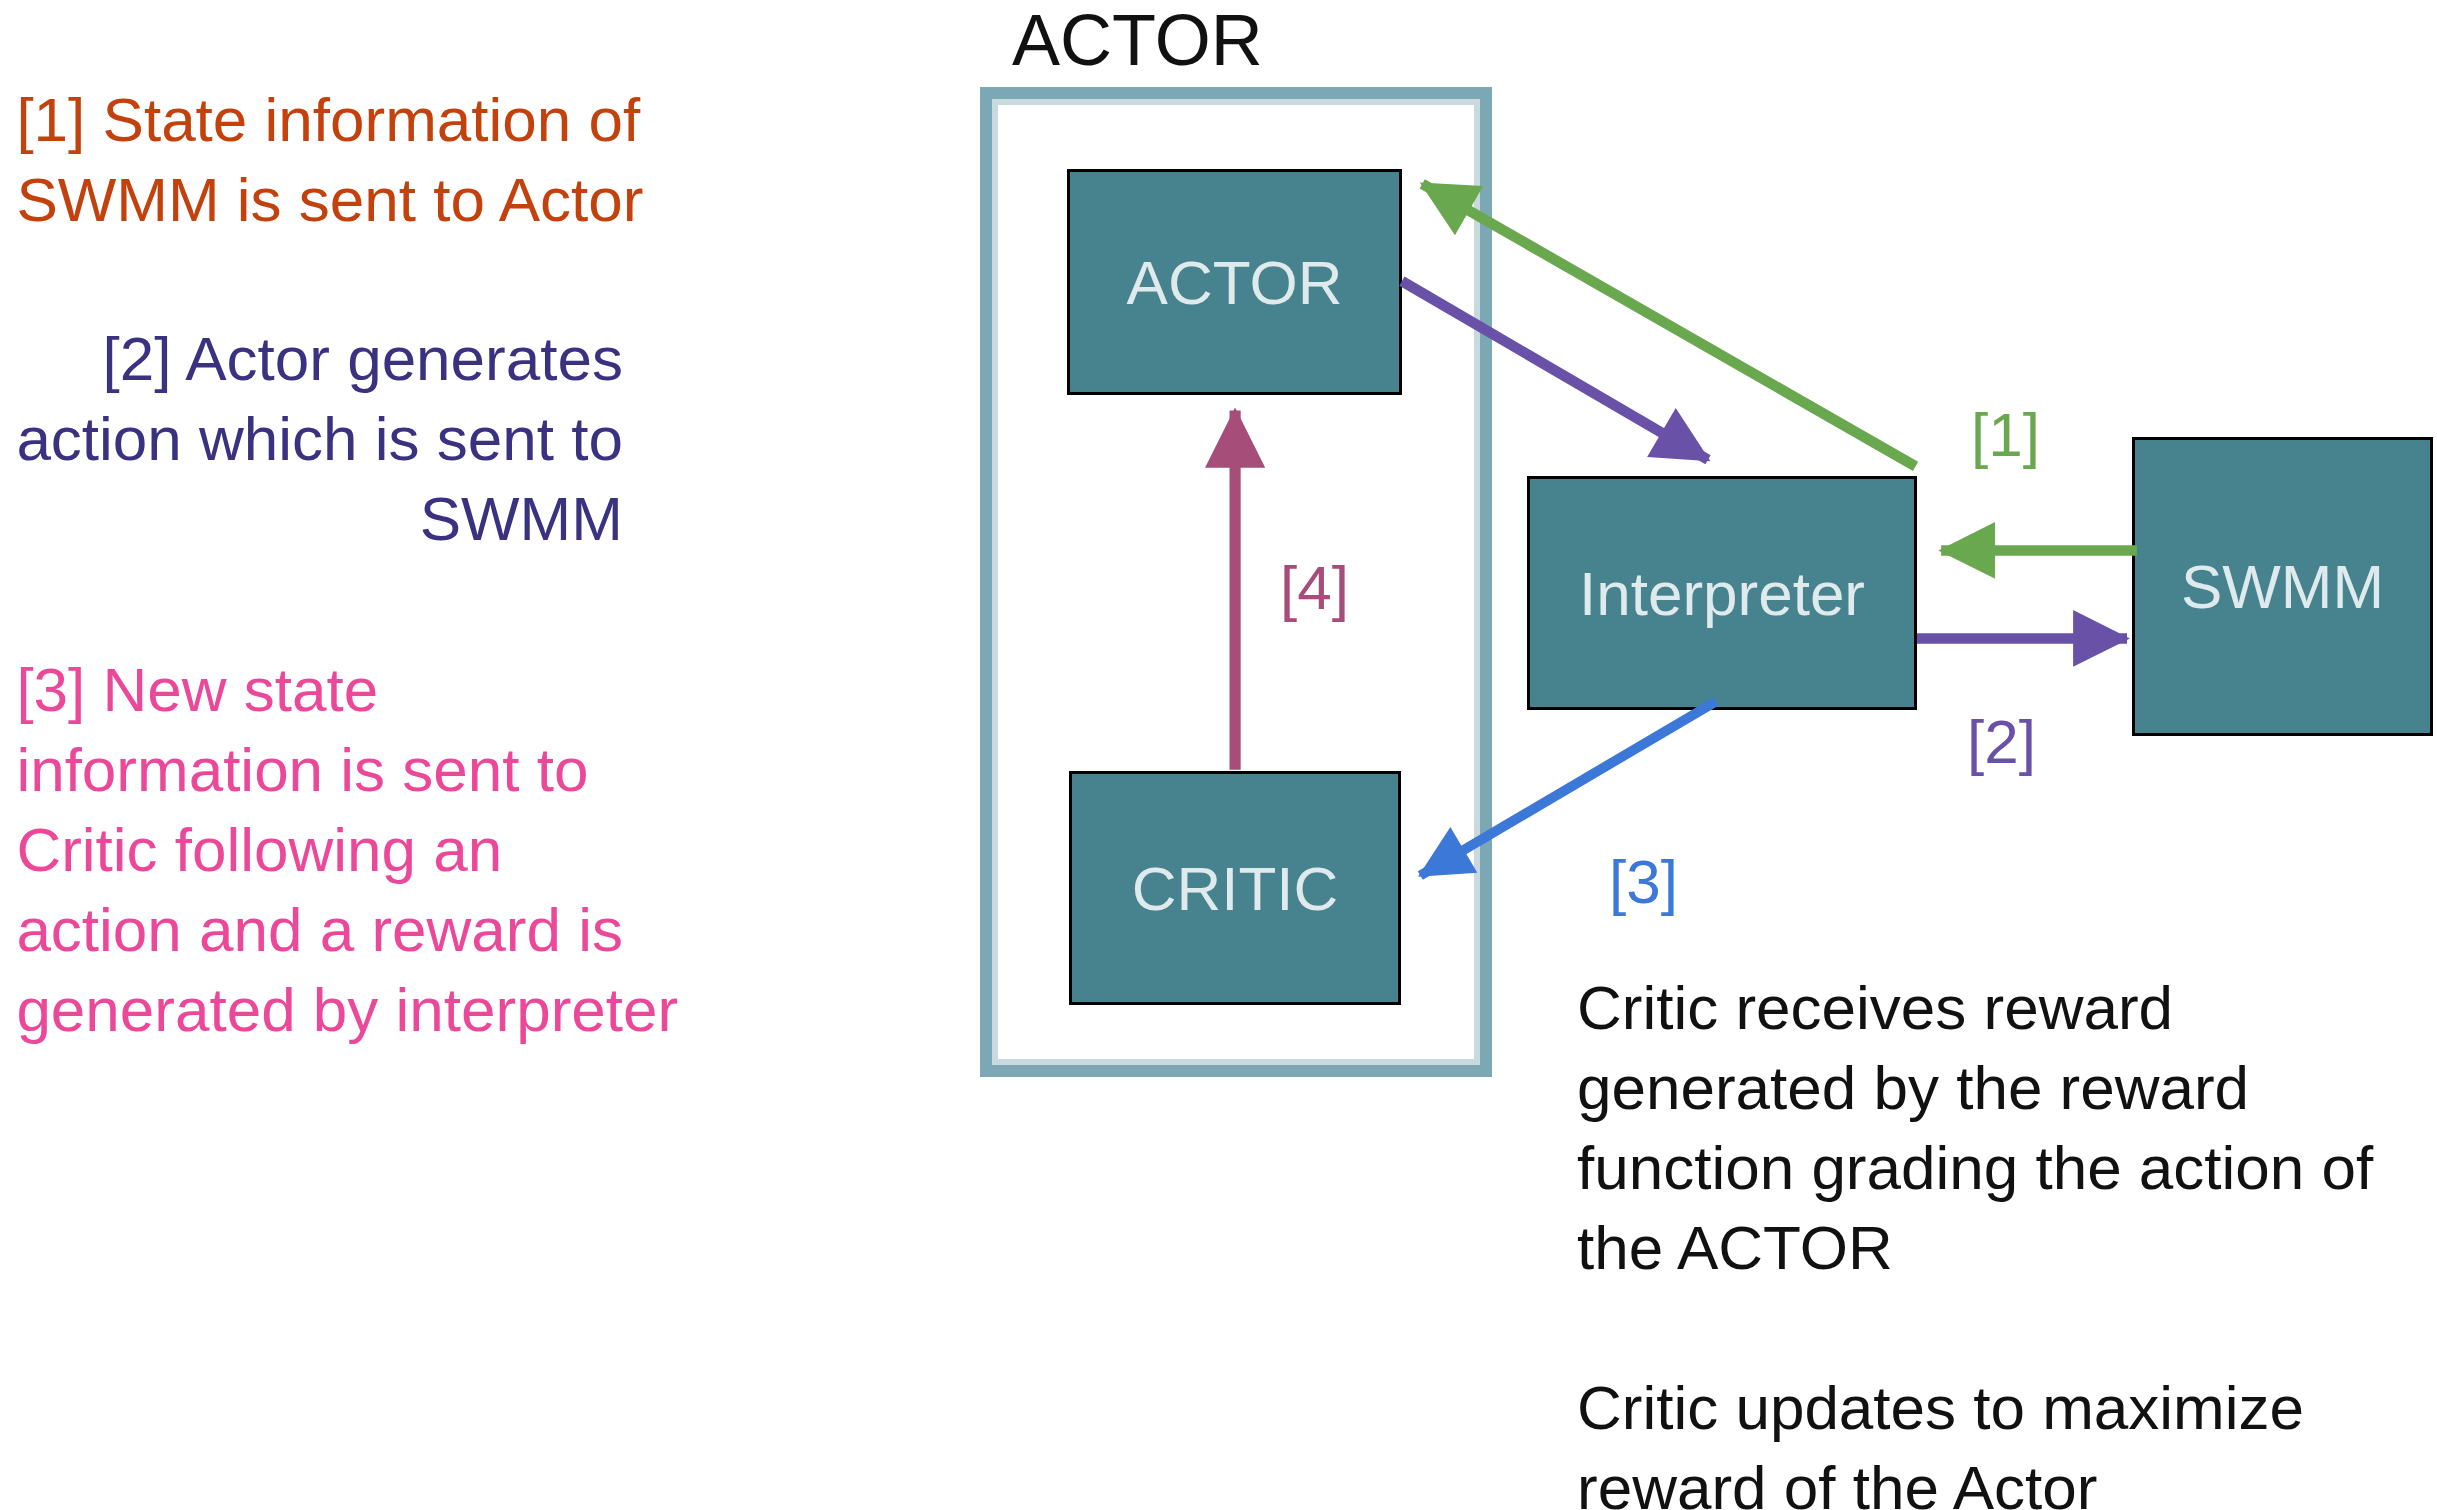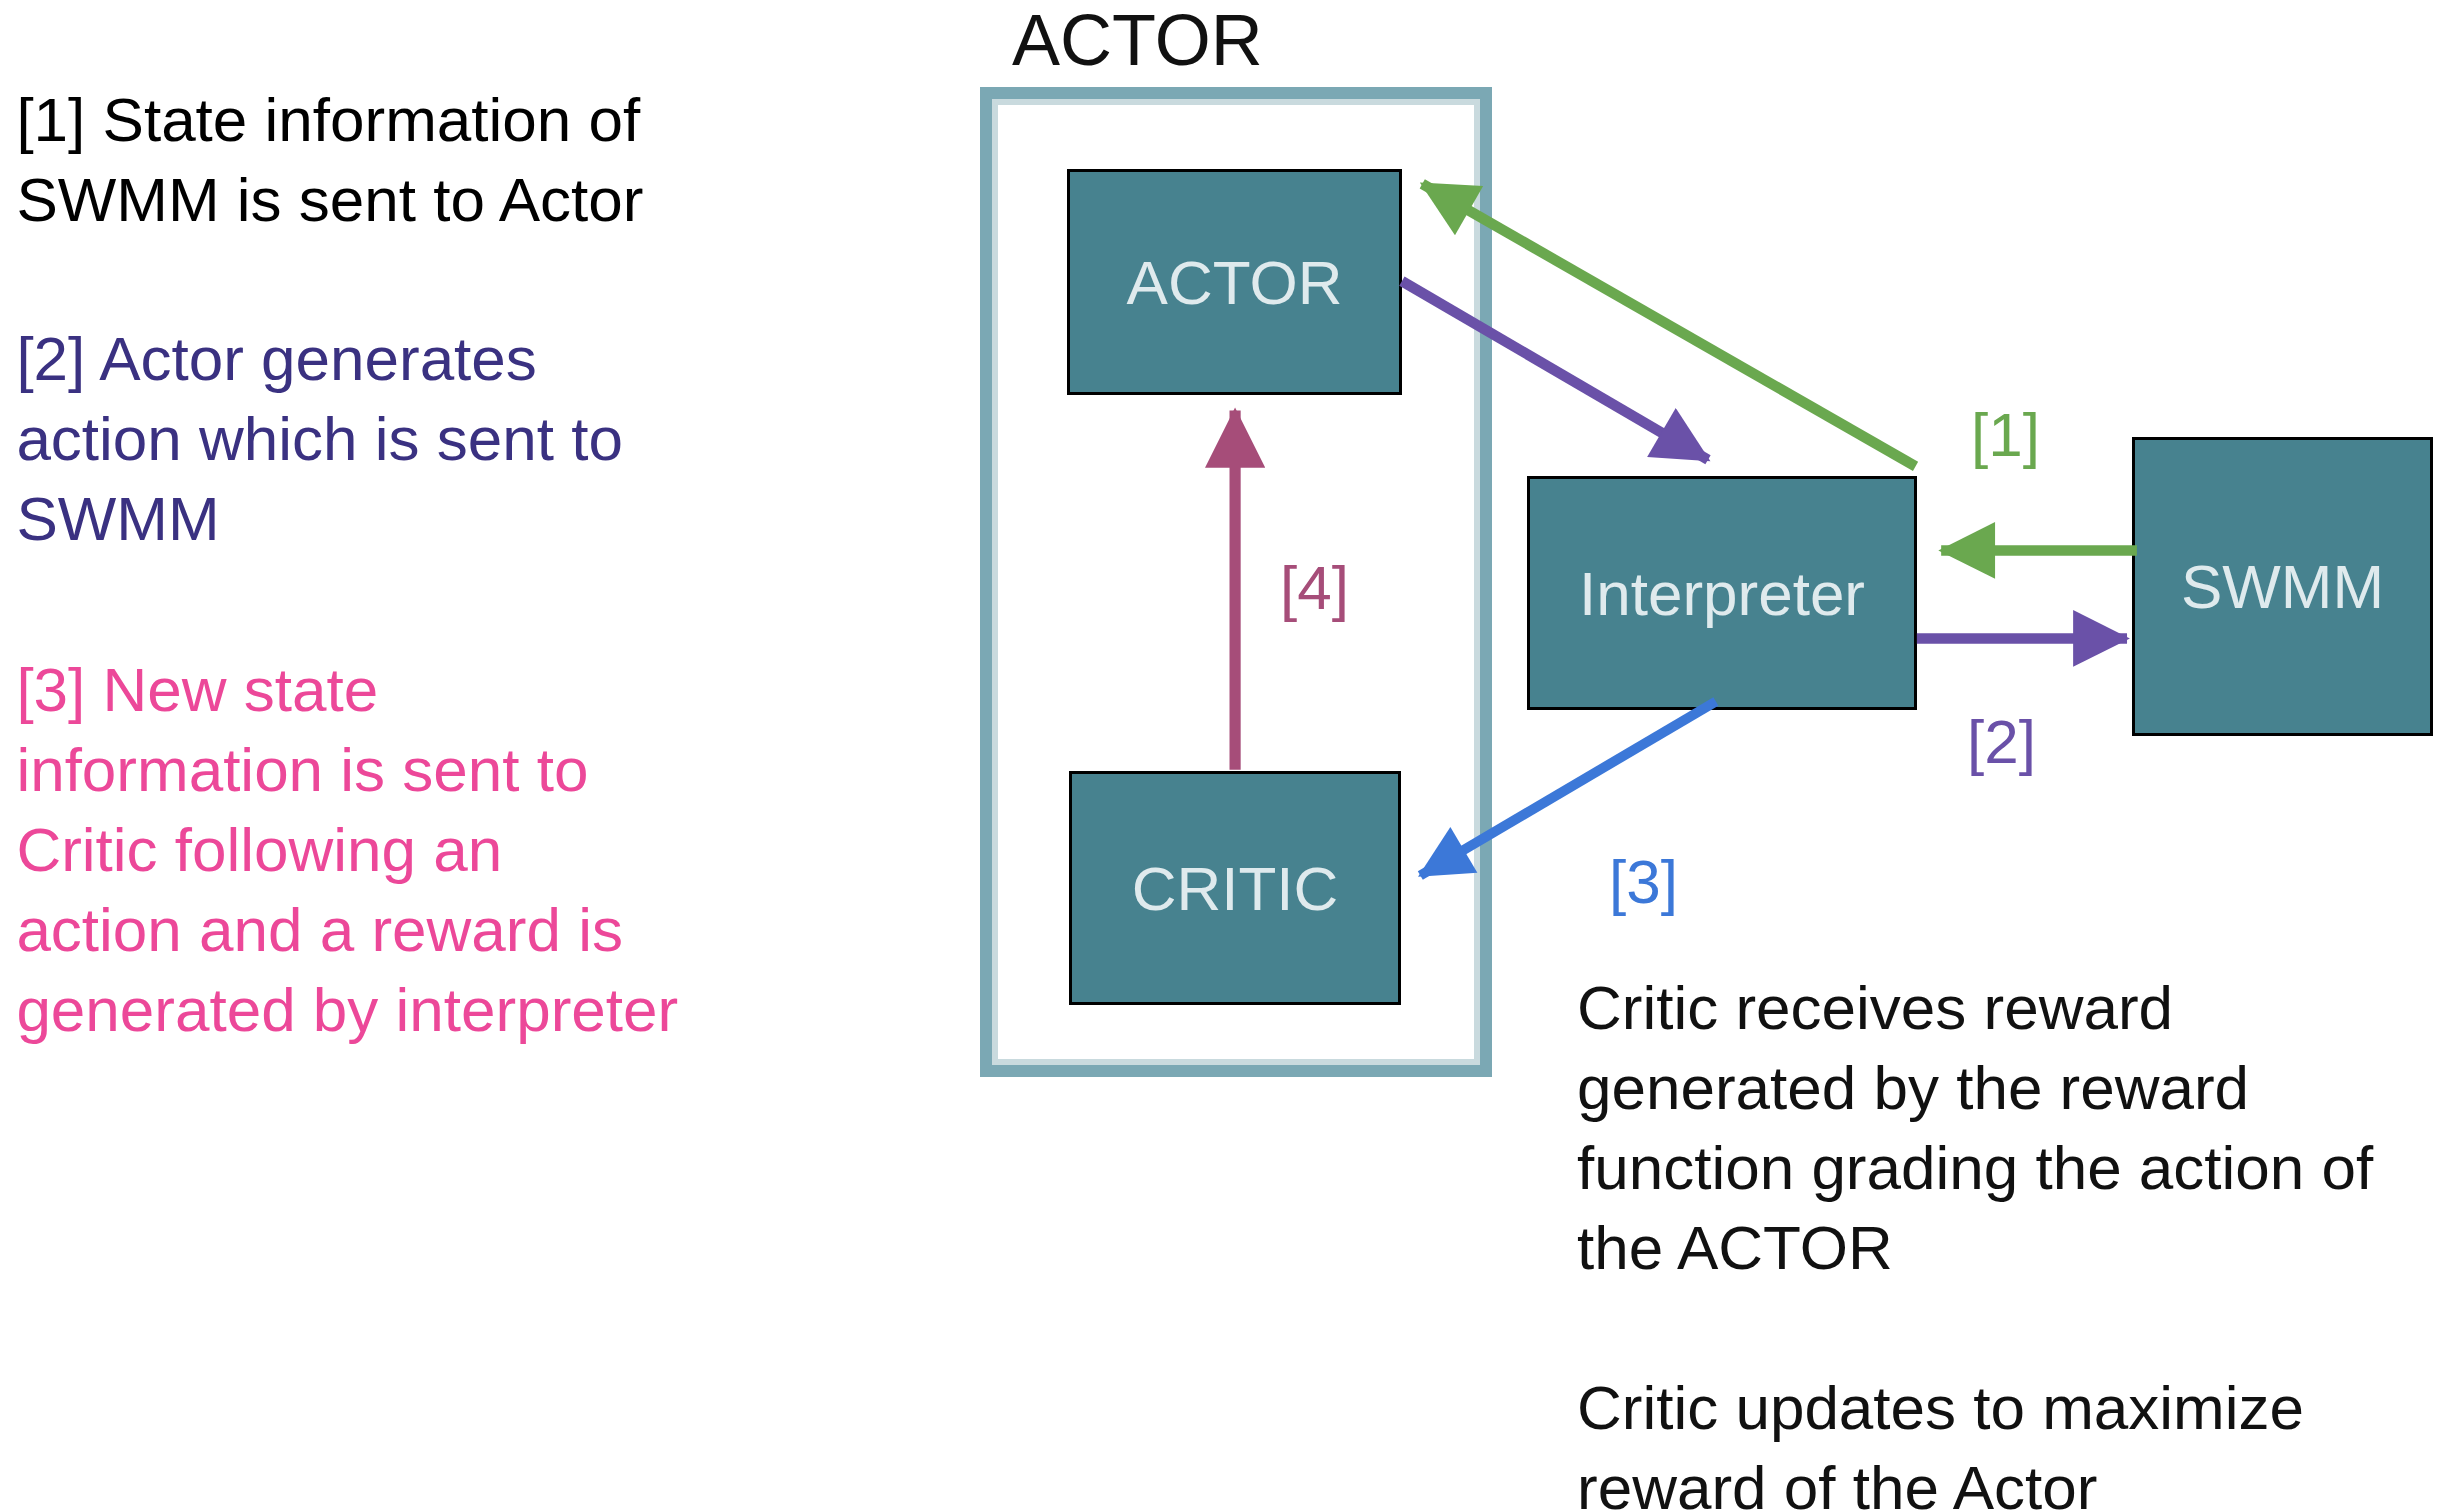--- a/index.html
+++ b/index.html
@@ -14,22 +14,22 @@
 
   
   .legend-item {
     position: absolute;
     left: 16.4px;
     font-size: 62px;
     line-height: 80px;
     white-space: pre-line;
     letter-spacing: 0px;
   }
-  #legend-1 { top: 80px;  color: #000000; }
-  #legend-2 { top: 319px;  color: #3a3181; }
+  #legend-1 { top: 80px;  color: #c2410c; }
+  #legend-2 { top: 319px;  color: #3a3181; text-align: right; }
   #legend-3 { top: 650px;  color: #ec4899; }
   #legend-4 { top: 1096px; color: #7b2e52; }
 
   
   #ddpg-title {
     position: absolute;
     left: 1012px;
     top: 1.3px;
     font-size: 72px;
     line-height: 79px;

